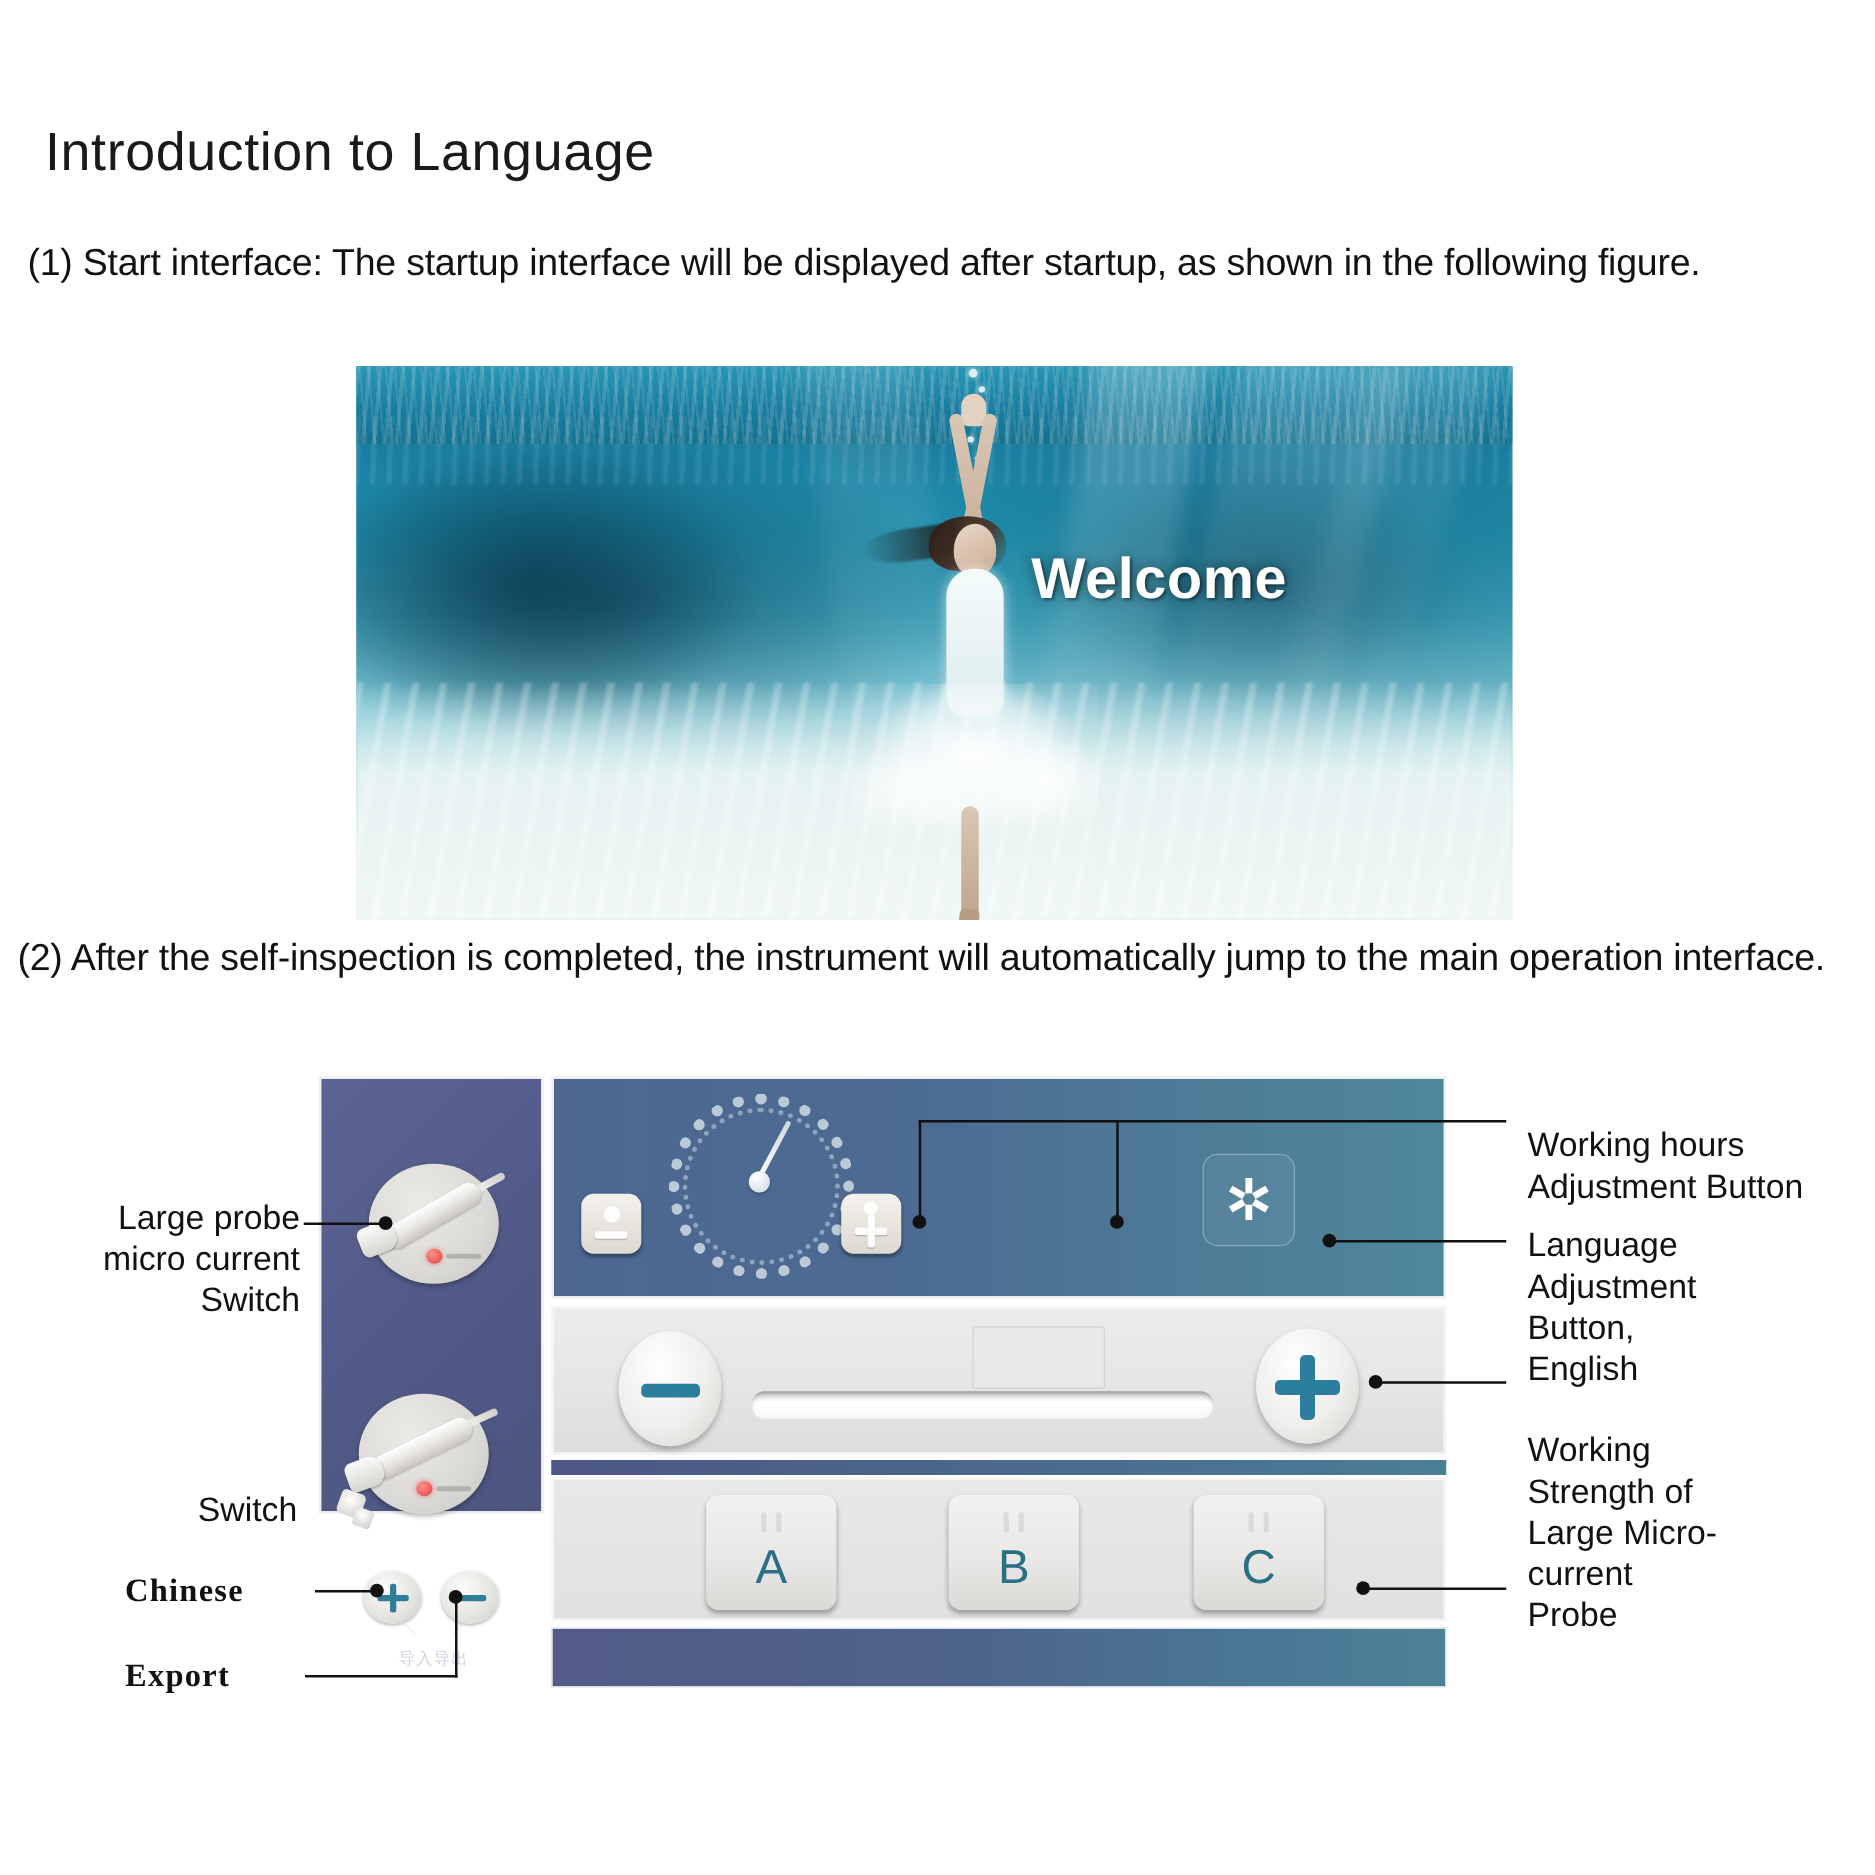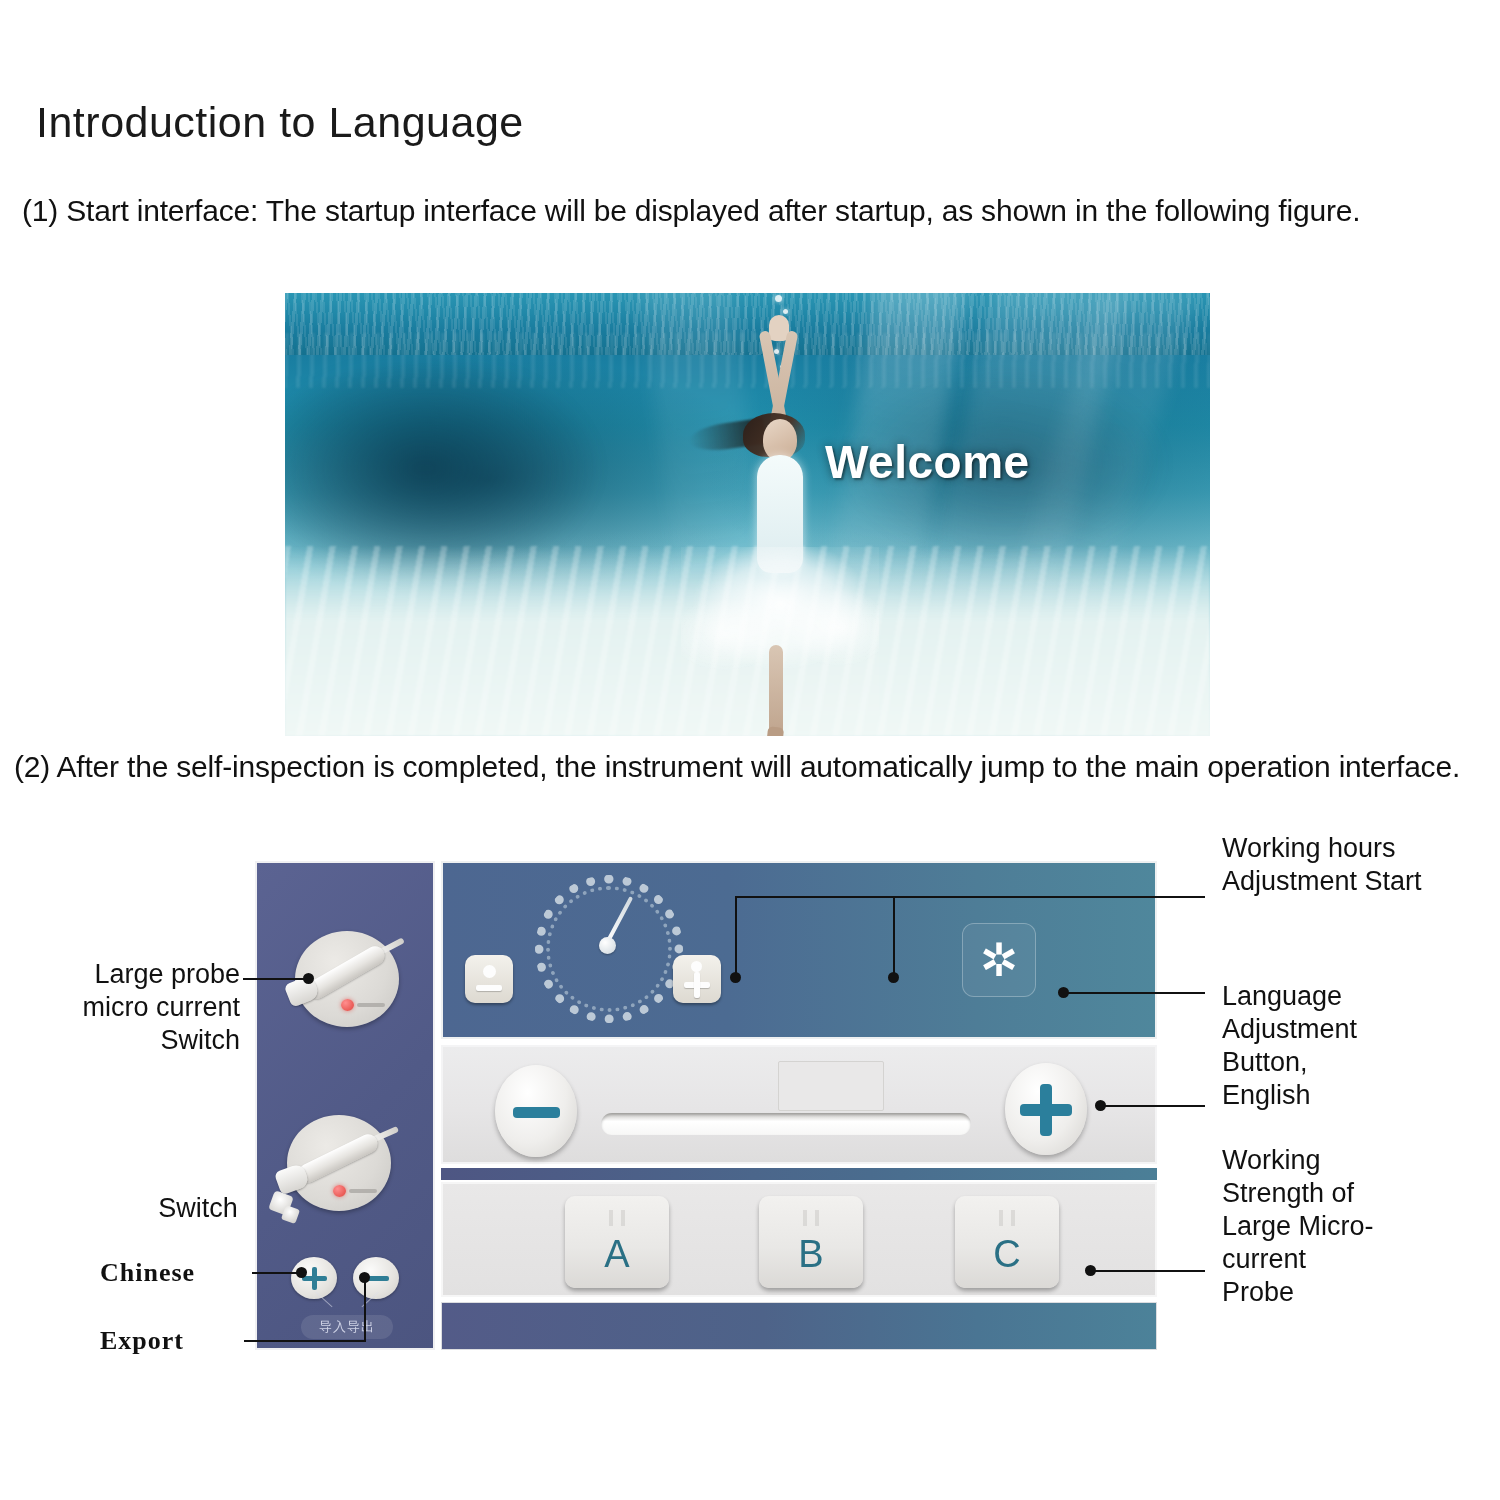--- a/index.html
+++ b/index.html
@@ -148,21 +148,21 @@
     font-family:"Liberation Sans", sans-serif;
     text-shadow:0 0 10px rgba(0,0,0,.45), 2px 2px 2px rgba(0,0,0,.35);
     letter-spacing:0.5px;
   }
 
   
   .device{
     position:absolute;left:255px;top:861px;width:902px;height:489px;
   }
   .dev-left{
-    position:absolute;left:0;top:0;width:180px;height:489px;
+    position:absolute;left:0;top:0;width:180px;height:350px;
     background:linear-gradient(135deg,#5b6392 0%,#515a87 55%,#4c5580 100%);
     border:2px solid #f0f0f2;
     box-sizing:border-box;
   }
   .dev-right{
     position:absolute;left:186px;top:0;width:716px;height:489px;
   }
   .dev-top{
     position:absolute;left:0;top:0;width:100%;height:178px;
     background:linear-gradient(90deg,#4d6791 0%,#4c6b92 40%,#4e7d97 75%,#4f879c 100%);
@@ -519,23 +519,23 @@
 
 <div class="serif-label" style="left:100px;top:1258px;">Chinese</div>
 <div class="leader h" style="left:252px;top:1272px;width:48px;"></div>
 <div class="dot" style="left:296px;top:1267px;"></div>
 
 <div class="serif-label" style="left:100px;top:1326px;">Export</div>
 <div class="leader h" style="left:244px;top:1340px;width:122px;"></div>
 <div class="leader v" style="left:364px;top:1278px;height:64px;"></div>
 <div class="dot" style="left:359px;top:1272px;"></div>
 
-<div class="callout right" style="left:1222px;top:832px;width:270px;">
+<div class="callout right" style="left:1222px;top:900px;width:270px;">
   <div>Working hours</div>
-  <div>Adjustment Start</div>
+  <div>Adjustment Button</div>
 </div>
 <div class="leader h" style="left:735px;top:896px;width:470px;"></div>
 <div class="leader v" style="left:735px;top:896px;height:80px;"></div>
 <div class="dot" style="left:730px;top:972px;"></div>
 <div class="leader v" style="left:893px;top:896px;height:80px;"></div>
 <div class="dot" style="left:888px;top:972px;"></div>
 
 <div class="callout right" style="left:1222px;top:980px;width:270px;">
   <div>Language</div>
   <div>Adjustment</div>

